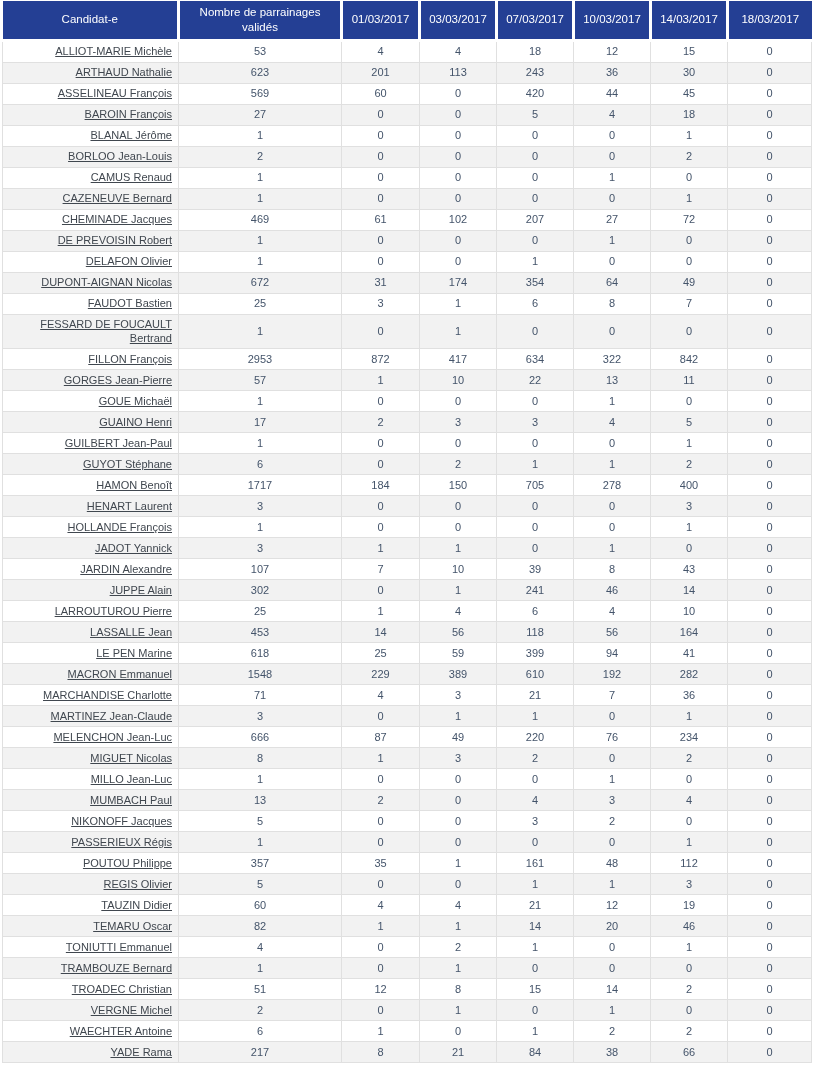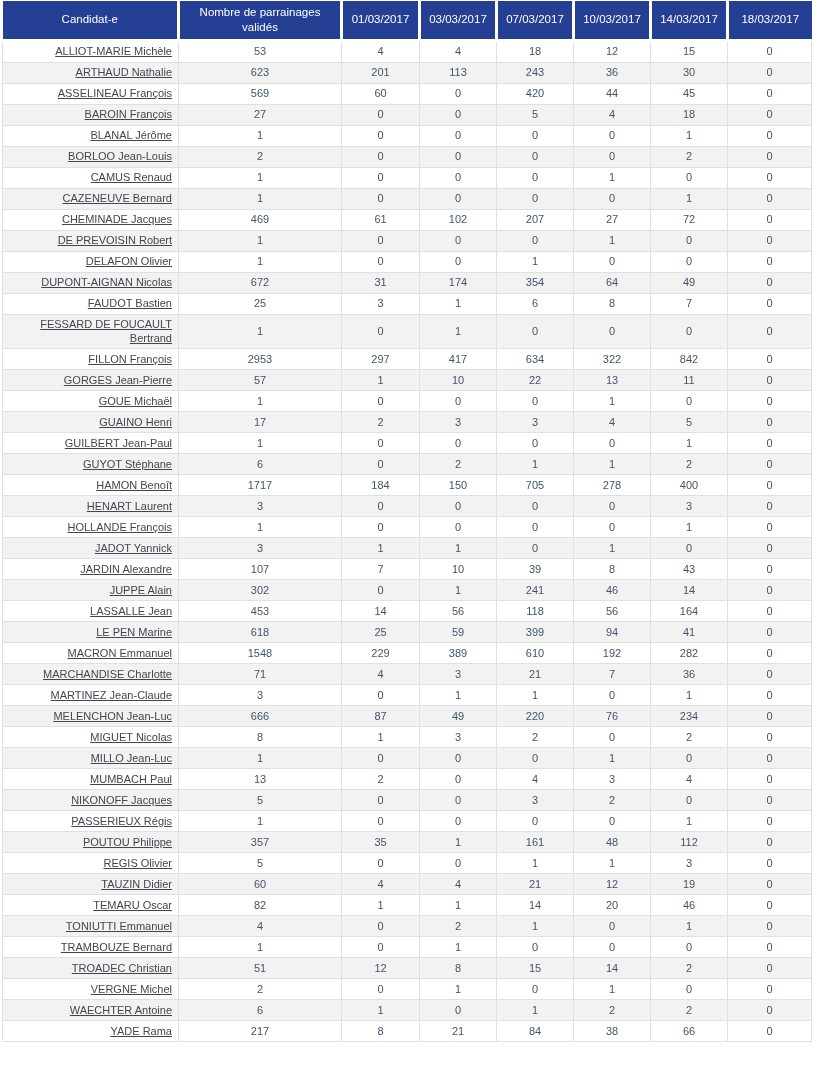--- a/index.html
+++ b/index.html
@@ -208,21 +208,21 @@
           <td class="val">0</td>
           <td class="val">1</td>
           <td class="val">0</td>
           <td class="val">0</td>
           <td class="val">0</td>
           <td class="val">0</td>
         </tr>
         <tr>
           <td class="name">FILLON François</td>
           <td class="val">2953</td>
-          <td class="val">297</td>
+          <td class="val">872</td>
           <td class="val">417</td>
           <td class="val">634</td>
           <td class="val">322</td>
           <td class="val">842</td>
           <td class="val">0</td>
         </tr>
         <tr>
           <td class="name">GORGES Jean-Pierre</td>
           <td class="val">57</td>
           <td class="val">1</td>
@@ -326,20 +326,30 @@
           <td class="name">JUPPE Alain</td>
           <td class="val">302</td>
           <td class="val">0</td>
           <td class="val">1</td>
           <td class="val">241</td>
           <td class="val">46</td>
           <td class="val">14</td>
           <td class="val">0</td>
         </tr>
         <tr>
+          <td class="name">LARROUTUROU Pierre</td>
+          <td class="val">25</td>
+          <td class="val">1</td>
+          <td class="val">4</td>
+          <td class="val">6</td>
+          <td class="val">4</td>
+          <td class="val">10</td>
+          <td class="val">0</td>
+        </tr>
+        <tr>
           <td class="name">LASSALLE Jean</td>
           <td class="val">453</td>
           <td class="val">14</td>
           <td class="val">56</td>
           <td class="val">118</td>
           <td class="val">56</td>
           <td class="val">164</td>
           <td class="val">0</td>
         </tr>
         <tr>

